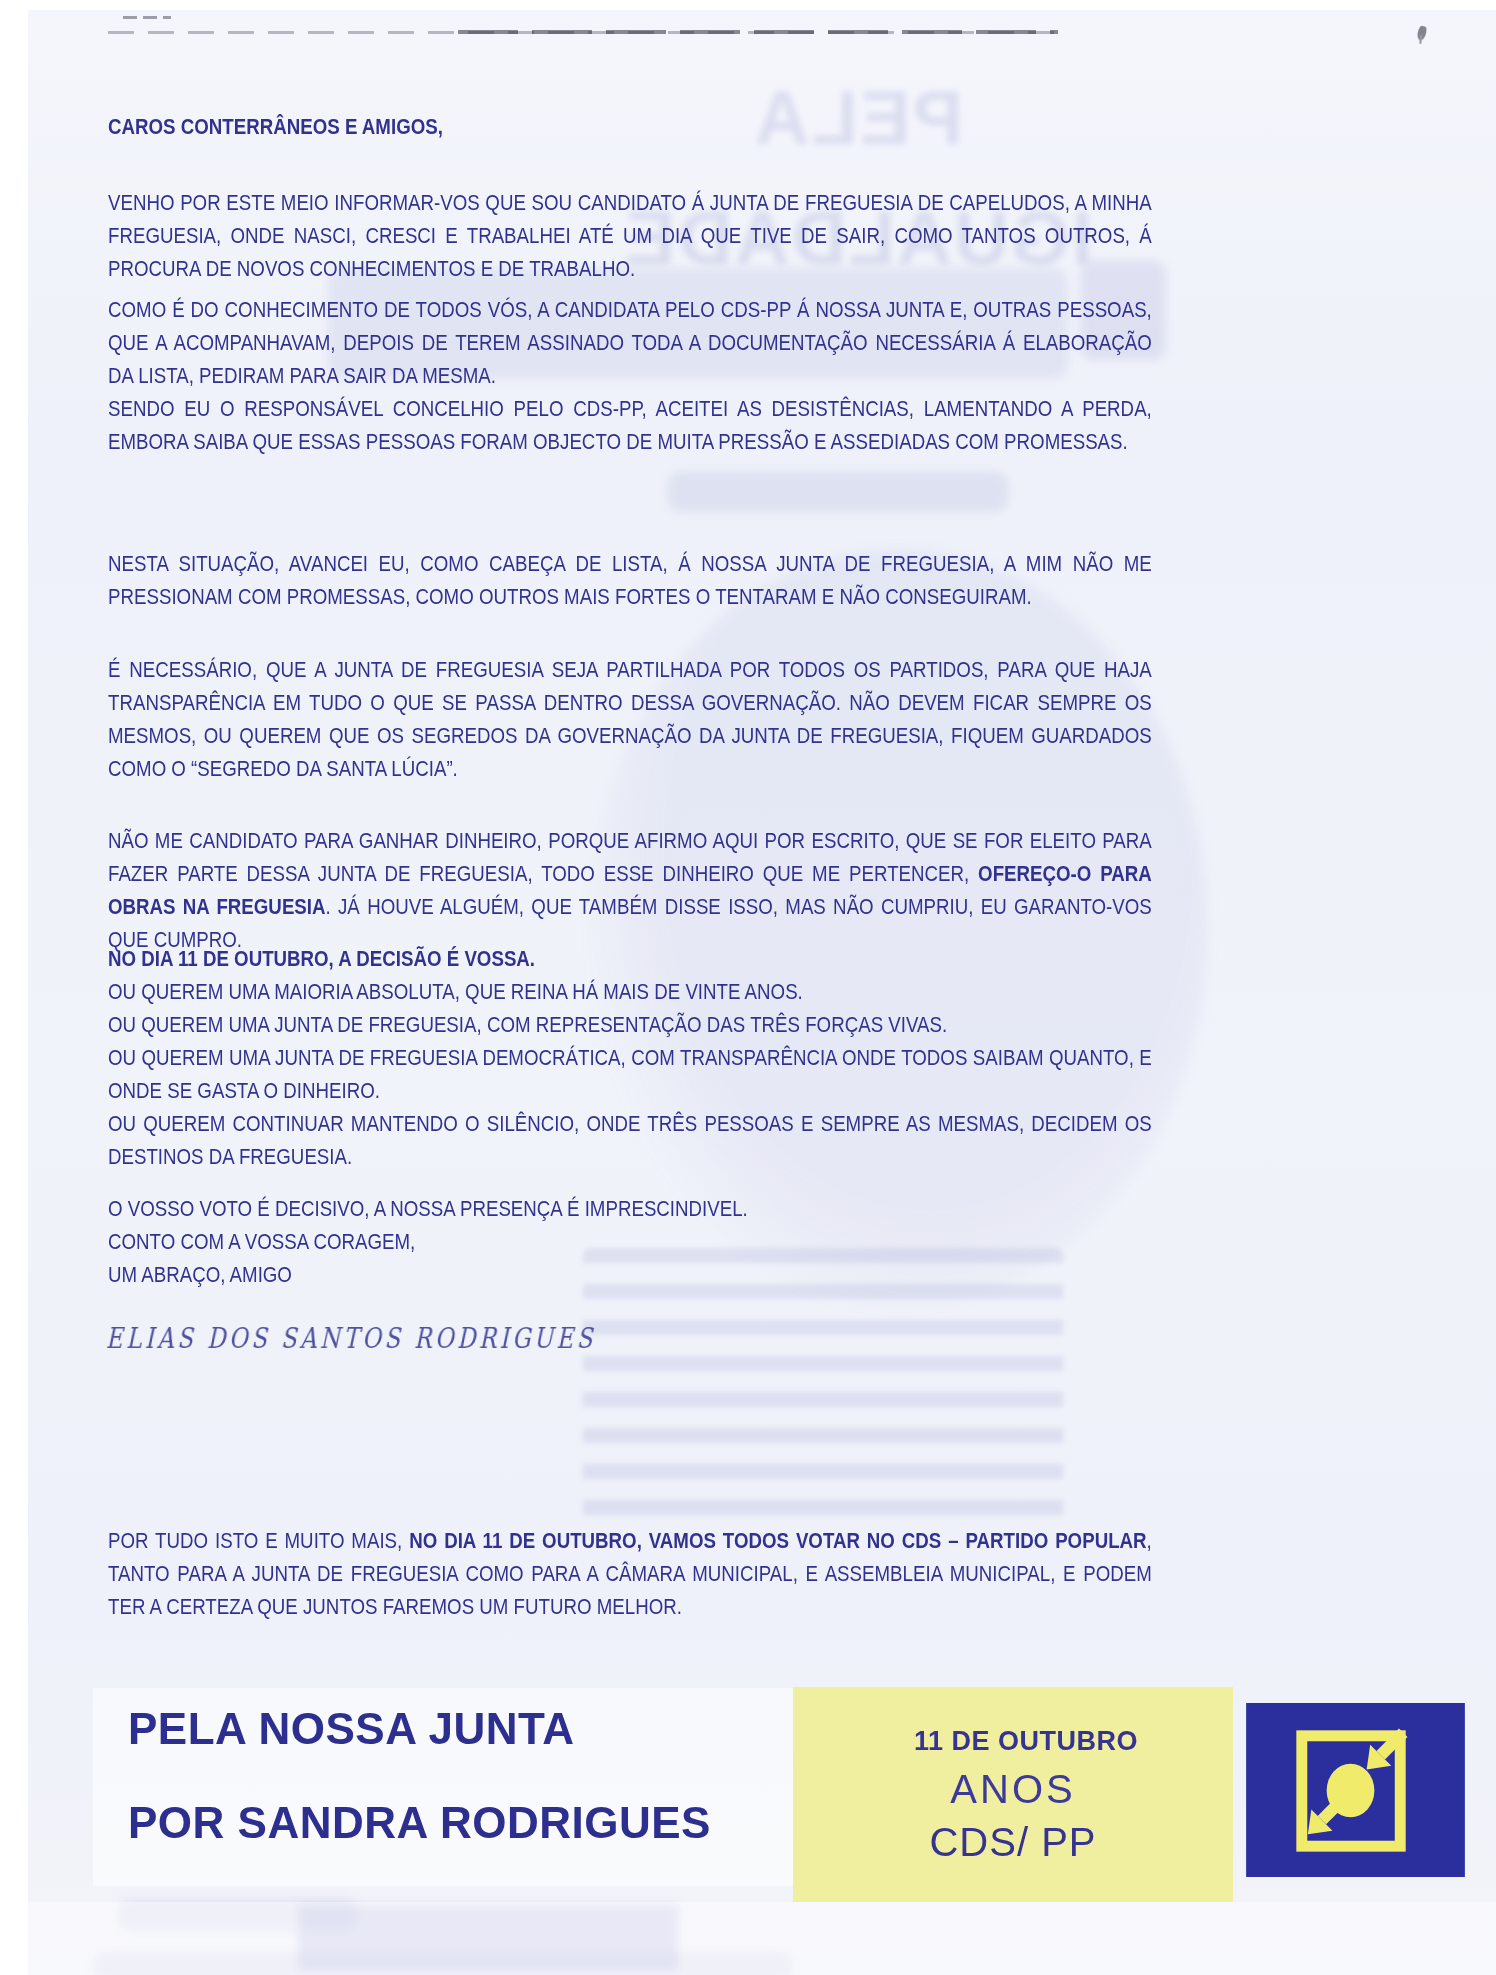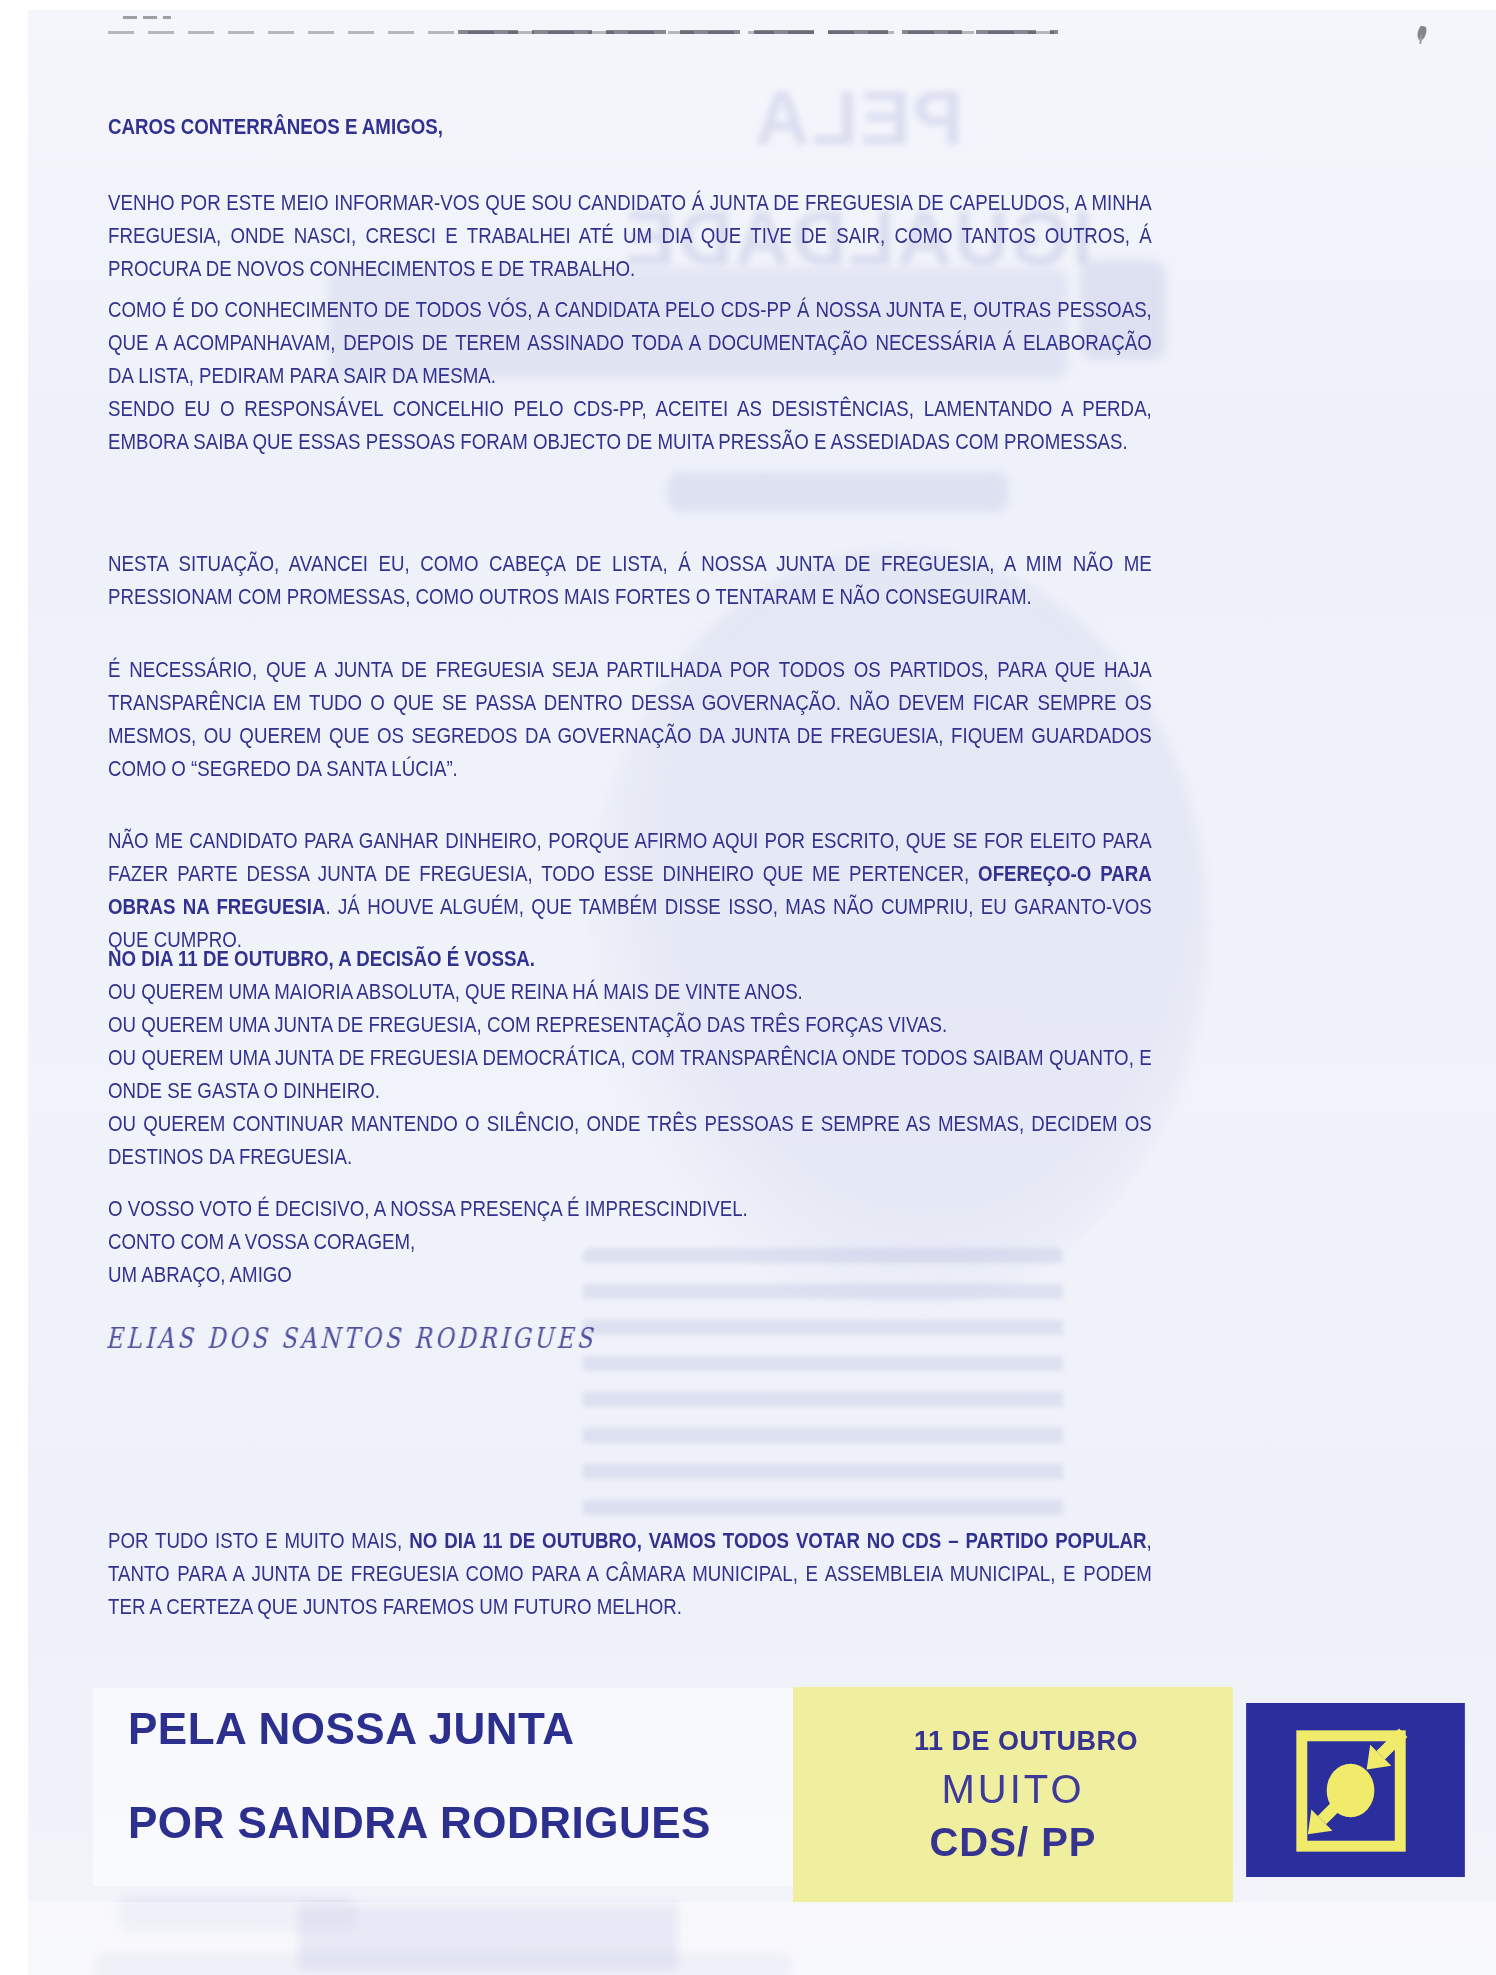--- a/index.html
+++ b/index.html
@@ -91,21 +91,21 @@
   }
   .slogan1{top:1694px;text-align:right;}
   .slogan2{top:1788px;}
   .vote-box{
     position:absolute;left:765px;top:1677px;width:440px;height:215px;
     background:#f0efa0;color:#363391;
     display:flex;flex-direction:column;align-items:center;justify-content:center;
   }
   .vote-date{font-weight:bold;font-size:27px;letter-spacing:.5px;margin-top:2px;margin-left:26px;}
   .vote-action{font-size:40px;font-weight:400;letter-spacing:3px;margin-top:10px;color:#3d3a9a;}
-  .vote-party{font-weight:bold;font-size:40px;letter-spacing:1px;margin-top:8px;}
+  .vote-party{font-weight:normal;font-size:40px;letter-spacing:1px;margin-top:8px;}
   .logo-wrap{position:absolute;left:1218px;top:1693px;width:219px;height:174px;}
 </style>
 </head>
 <body>
 
 <div class="page">
 
   <div class="scan-dashes"></div>
   <div class="scan-dashes-dark"></div>
   <div class="scan-dashes-corner"></div>
@@ -162,21 +162,21 @@
       <span>POR TUDO ISTO E MUITO MAIS, </span><span class="b">NO DIA 11 DE OUTUBRO, VAMOS TODOS VOTAR NO CDS – PARTIDO POPULAR</span><span>, TANTO PARA A JUNTA DE FREGUESIA COMO PARA A CÂMARA MUNICIPAL, E ASSEMBLEIA MUNICIPAL, E PODEM TER A CERTEZA QUE JUNTOS FAREMOS UM FUTURO MELHOR.</span>
     </div>
 
   </div>
 
   <div class="slogan slogan1">PELA NOSSA JUNTA</div>
   <div class="slogan slogan2">POR SANDRA RODRIGUES</div>
 
   <div class="vote-box">
     <div class="vote-date">11 DE OUTUBRO</div>
-    <div class="vote-action">MUITO</div>
+    <div class="vote-action">ANOS</div>
     <div class="vote-party">CDS/ PP</div>
   </div>
 
   <div class="logo-wrap">
     <svg width="219" height="174" viewBox="0 0 220 175" xmlns="http://www.w3.org/2000/svg">
       <rect x="0" y="0" width="220" height="175" fill="#2b2f9e"></rect>
       <rect x="56" y="33" width="99" height="111" fill="none" stroke="#f0eb6b" stroke-width="11"></rect>
       <ellipse cx="105" cy="88" rx="24" ry="27" fill="#f0eb6b"></ellipse>
 
       <g transform="translate(158,30) rotate(135)" fill="#f0eb6b">

